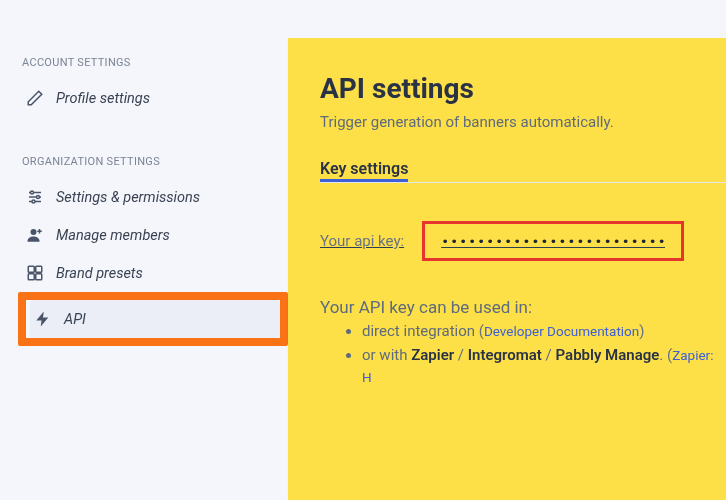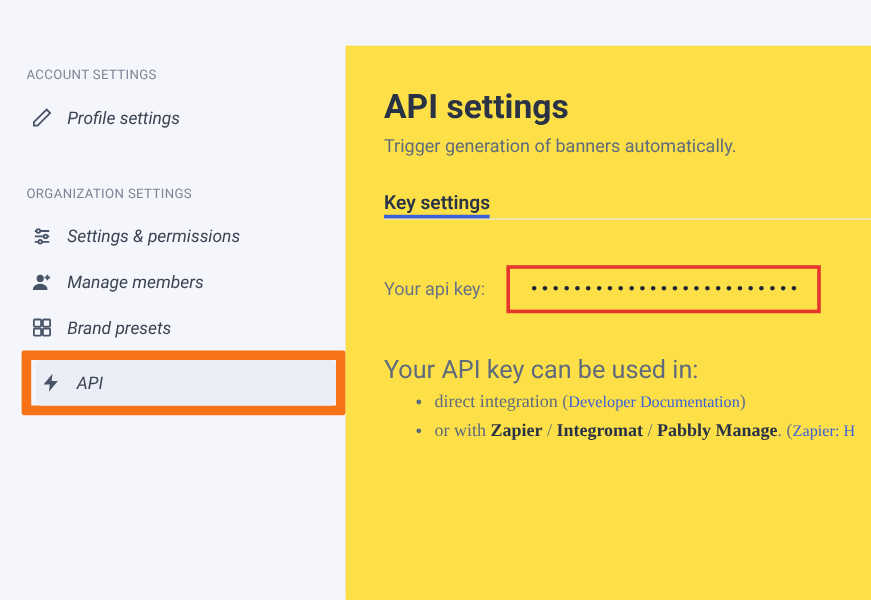--- a/index.html
+++ b/index.html
@@ -84,20 +84,21 @@
       font-weight: 600;
       color: #2a3346;
       border-bottom: 3px solid #3d5fd8;
       cursor: pointer;
     }
     .key-row {
       display: flex;
       align-items: center;
       gap: 18px;
       margin-bottom: 36px;
+      text-decoration: underline;
     }
     .key-label {
       font-size: 15px;
       color: #6a7385;
     }
     .key-field {
       border: 3px solid #e5352d;
       padding: 12px 16px;
       width: 262px;
       height: 40px;
@@ -106,31 +107,30 @@
     }
     .key-value {
       font-family: monospace;
       font-size: 13px;
       letter-spacing: 1.2px;
       color: #1f2633;
       overflow: hidden;
       white-space: nowrap;
     }
     .usage-title {
-      font-size: 21px;
+      font-size: 17px;
       color: #5f6b7d;
       margin-bottom: 4px;
     }
     .usage-list {
       list-style: disc;
       padding-left: 42px;
       color: #5f6b7d;
       font-size: 15px;
       line-height: 1.45;
-      font-family: Liberation Serif, serif;
     }
     .usage-list li { margin-bottom: 2px; }
     .link { color: #3d5fd8; text-decoration: none; font-size: 13.5px; cursor: pointer; }
     .bold { color: #2a3346; font-weight: 600; }
     .paren { color: #6a7385; }
   </style>
 </head>
 <body>
 
 <div class="layout">

